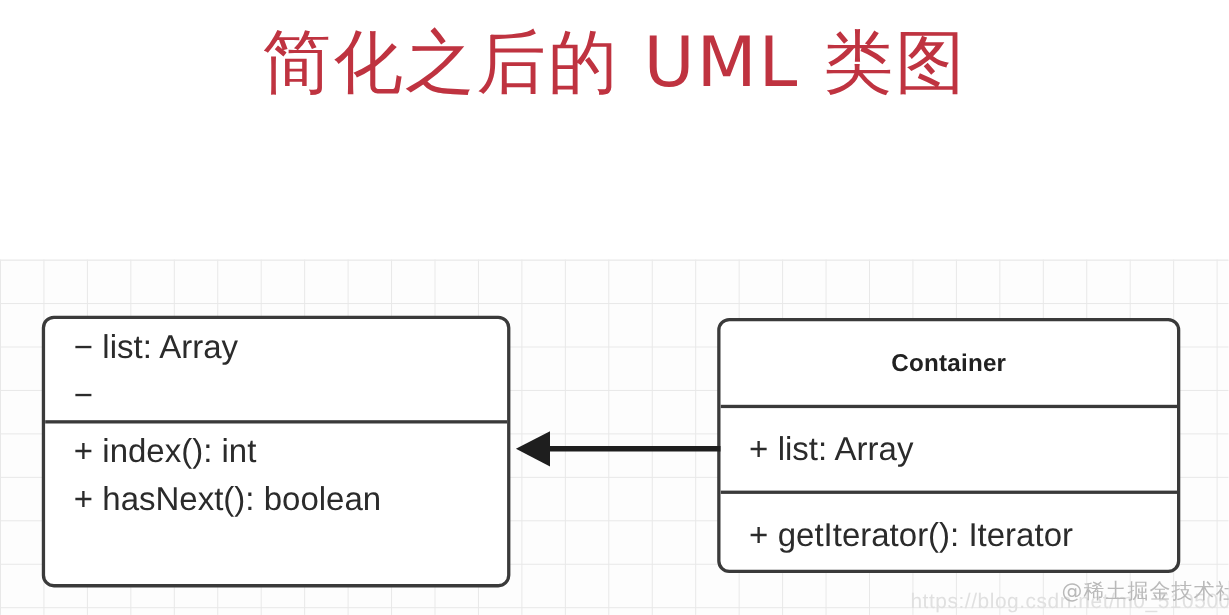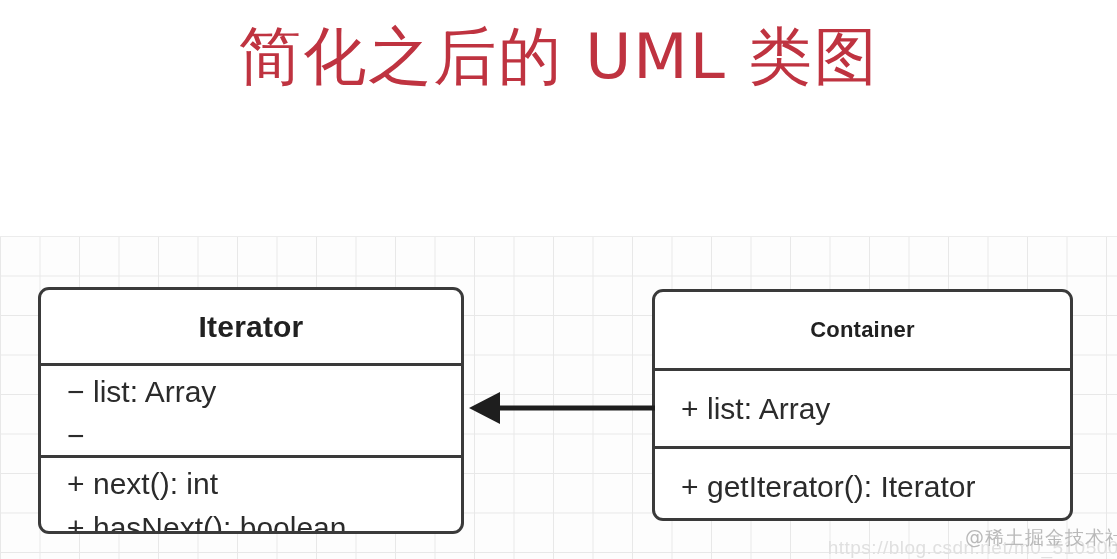--- a/index.html
+++ b/index.html
@@ -165,38 +165,35 @@
 <body>
 
 <div id="canvas">
 
   <div class="grid-area"></div>
 
   <div class="page-title">简化之后的 UML 类图</div>
 
   <div class="uml-class" id="class-iterator">
 
-    <div class="uml-section sec-title">
-      <div class="uml-title" style="height:100%">Iterator</div>
-    </div>
 
     <div class="uml-section sec-attrs">
       <div class="uml-member">
         <span class="sigil">−</span>
         <span>list: Array</span>
       </div>
       <div class="uml-member">
         <span class="sigil">−</span>
       </div>
     </div>
 
     <div class="uml-section sec-ops">
       <div class="uml-member">
         <span class="sigil">+</span>
-        <span>next(): int</span>
+        <span>index(): int</span>
       </div>
       <div class="uml-member">
         <span class="sigil">+</span>
         <span>hasNext(): boolean</span>
       </div>
     </div>
   </div>
 
   <div class="uml-class" id="class-container">
 

